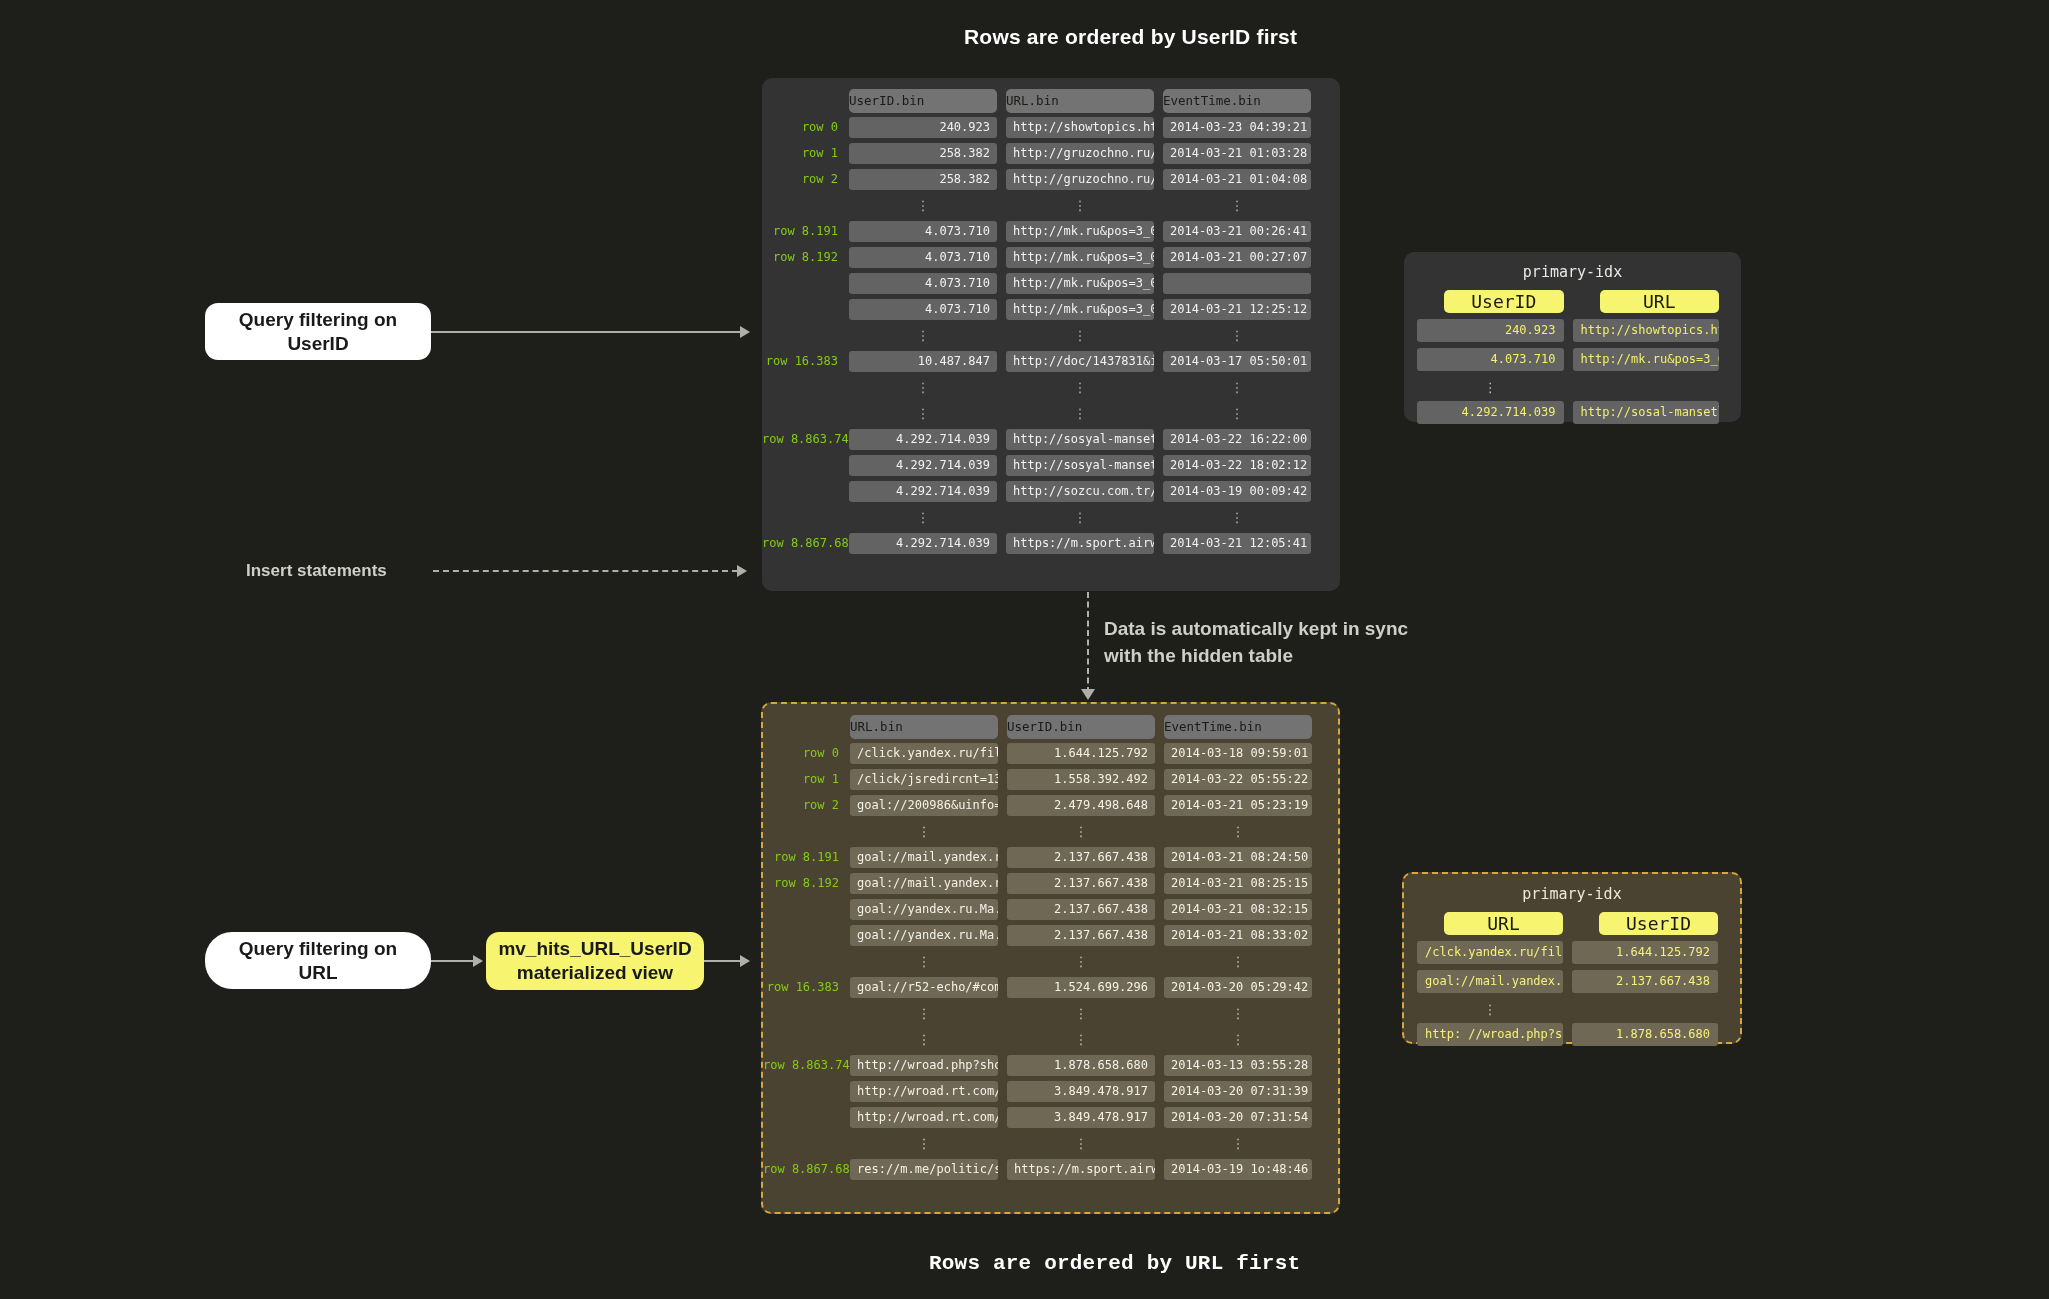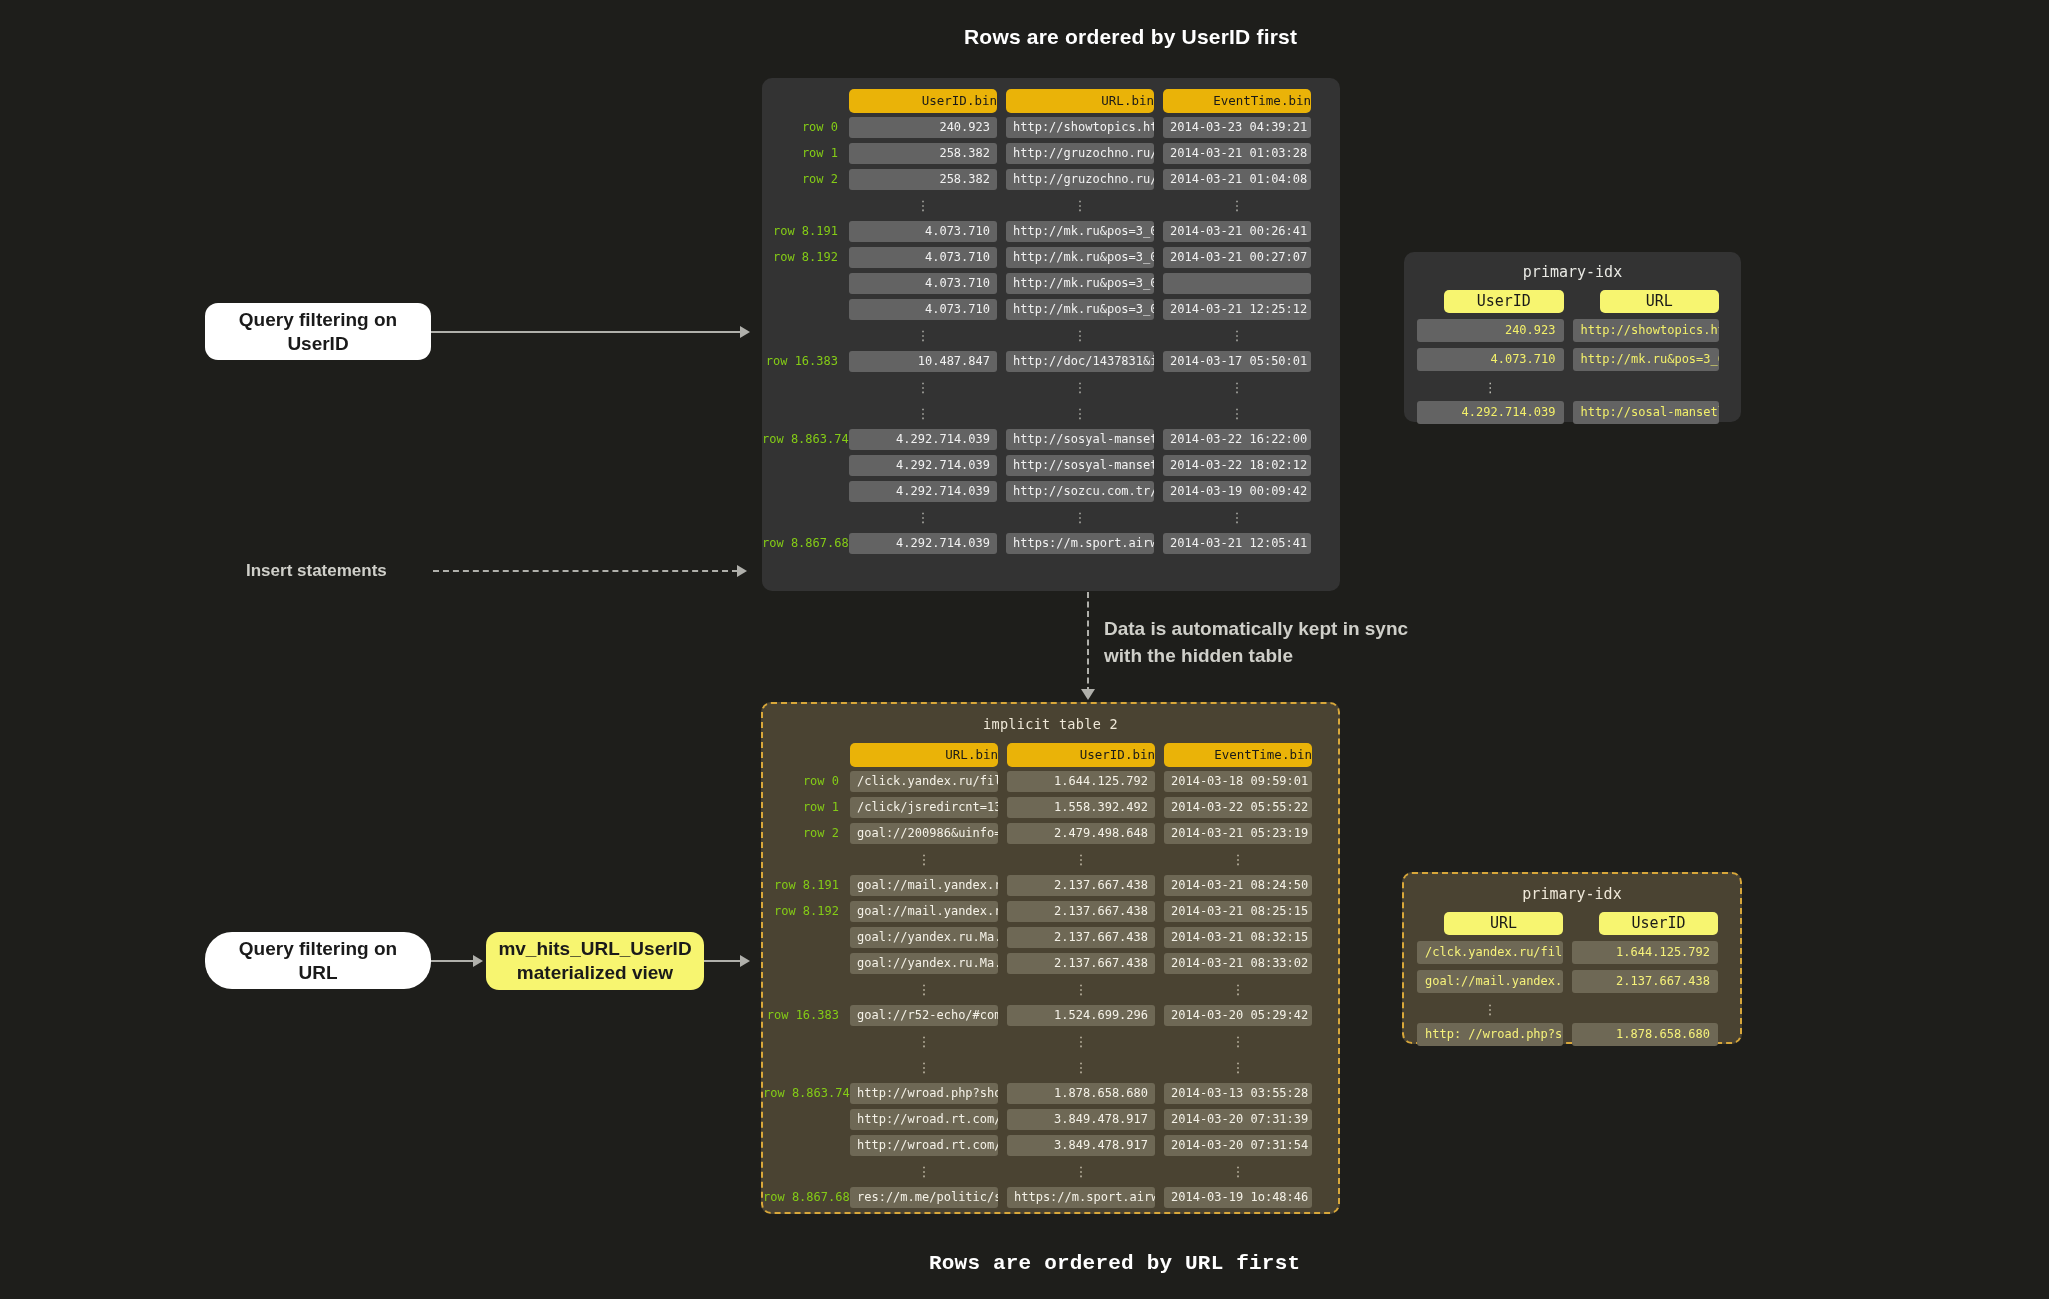--- a/index.html
+++ b/index.html
@@ -73,24 +73,24 @@
   }
   .c-uid{width:148px;text-align:right;}
   .c-url{width:148px;text-align:left;}
   .c-evt{width:148px;text-align:left;}
 
   .panel-dark .cell{background:#636363;color:#f2f2f2;}
   .panel-brown .cell{background:#6e6855;color:#f5f2e8;}
 
   .hdr{
     height:24px;line-height:24px;
-    background:#eab308;
+    background:#737373;
     color:#1a1a18;
     font-size:12.5px;
-    text-align:right;
+    text-align:left;
     border-radius:5px;
     margin-right:9px;
     box-sizing:border-box;
     font-weight:normal;
     white-space:nowrap;
     overflow:hidden;
   }
 
   .ell-row{height:26px;}
   .ell{
@@ -114,21 +114,21 @@
   .idx-brown{background:#4a4332;border:2px dashed #d8a73a;}
   .idx-cap{
     text-align:center;font-size:15px;color:#e9e9e4;padding-top:11px;
   }
   .idx-brown .idx-cap{color:#efe8d8;}
   .idx-body{padding:9px 13px 13px 13px;}
   .idx-row{display:flex;margin-bottom:6px;height:23px;}
   .idx-hdr{
     background:#f7f570;color:#1a1a18;
     border-radius:5px;height:23px;line-height:23px;
-    font-size:15px;text-align:center;margin-right:9px;margin-left:27px;
+    font-size:18px;text-align:center;margin-right:9px;margin-left:27px;
   }
   .idx-cell{
     height:23px;line-height:23px;font-size:12px;
     border-radius:3px;margin-right:9px;padding:0 8px;
     box-sizing:border-box;overflow:hidden;white-space:nowrap;
   }
   .idx-dark .idx-cell{background:#636363;color:#f3f06a;}
   .idx-brown .idx-cell{background:#6e6855;color:#f6f27a;}
   .idx-a{width:150px;}
   .idx-b{width:150px;}
@@ -388,21 +388,20 @@
 <div class="lbl-insert" style="left:246px;top:561px;">Insert statements</div>
 <div class="darrow" style="left:433px;top:570px;width:305px;"></div>
 <div class="arrowhead" style="left:737px;top:565px;"></div>
 
 <div class="vdash" style="left:1087px;top:592px;height:101px;"></div>
 <div class="arrowhead-down" style="left:1081px;top:689px;"></div>
 <div class="note" style="left:1104px;top:616px;">Data is automatically kept in sync
 with the hidden table</div>
 
 <div class="panel panel-brown" id="panel2" style="left:761px;top:702px;width:579px;height:512px;">
-  <div class="panel-cap mono">implicit table 2</div>
   <div id="tbl2-body" style="position:relative;margin-top:10px;">
       <div class="trow">
         <div class="rowlabel"></div>
         <div class="cellwrap">
           <div class="hdr mono c-url">URL.bin</div>
           <div class="hdr mono c-uid">UserID.bin</div>
           <div class="hdr mono c-evt">EventTime.bin</div>
         </div>
       </div>
       <div class="trow">

